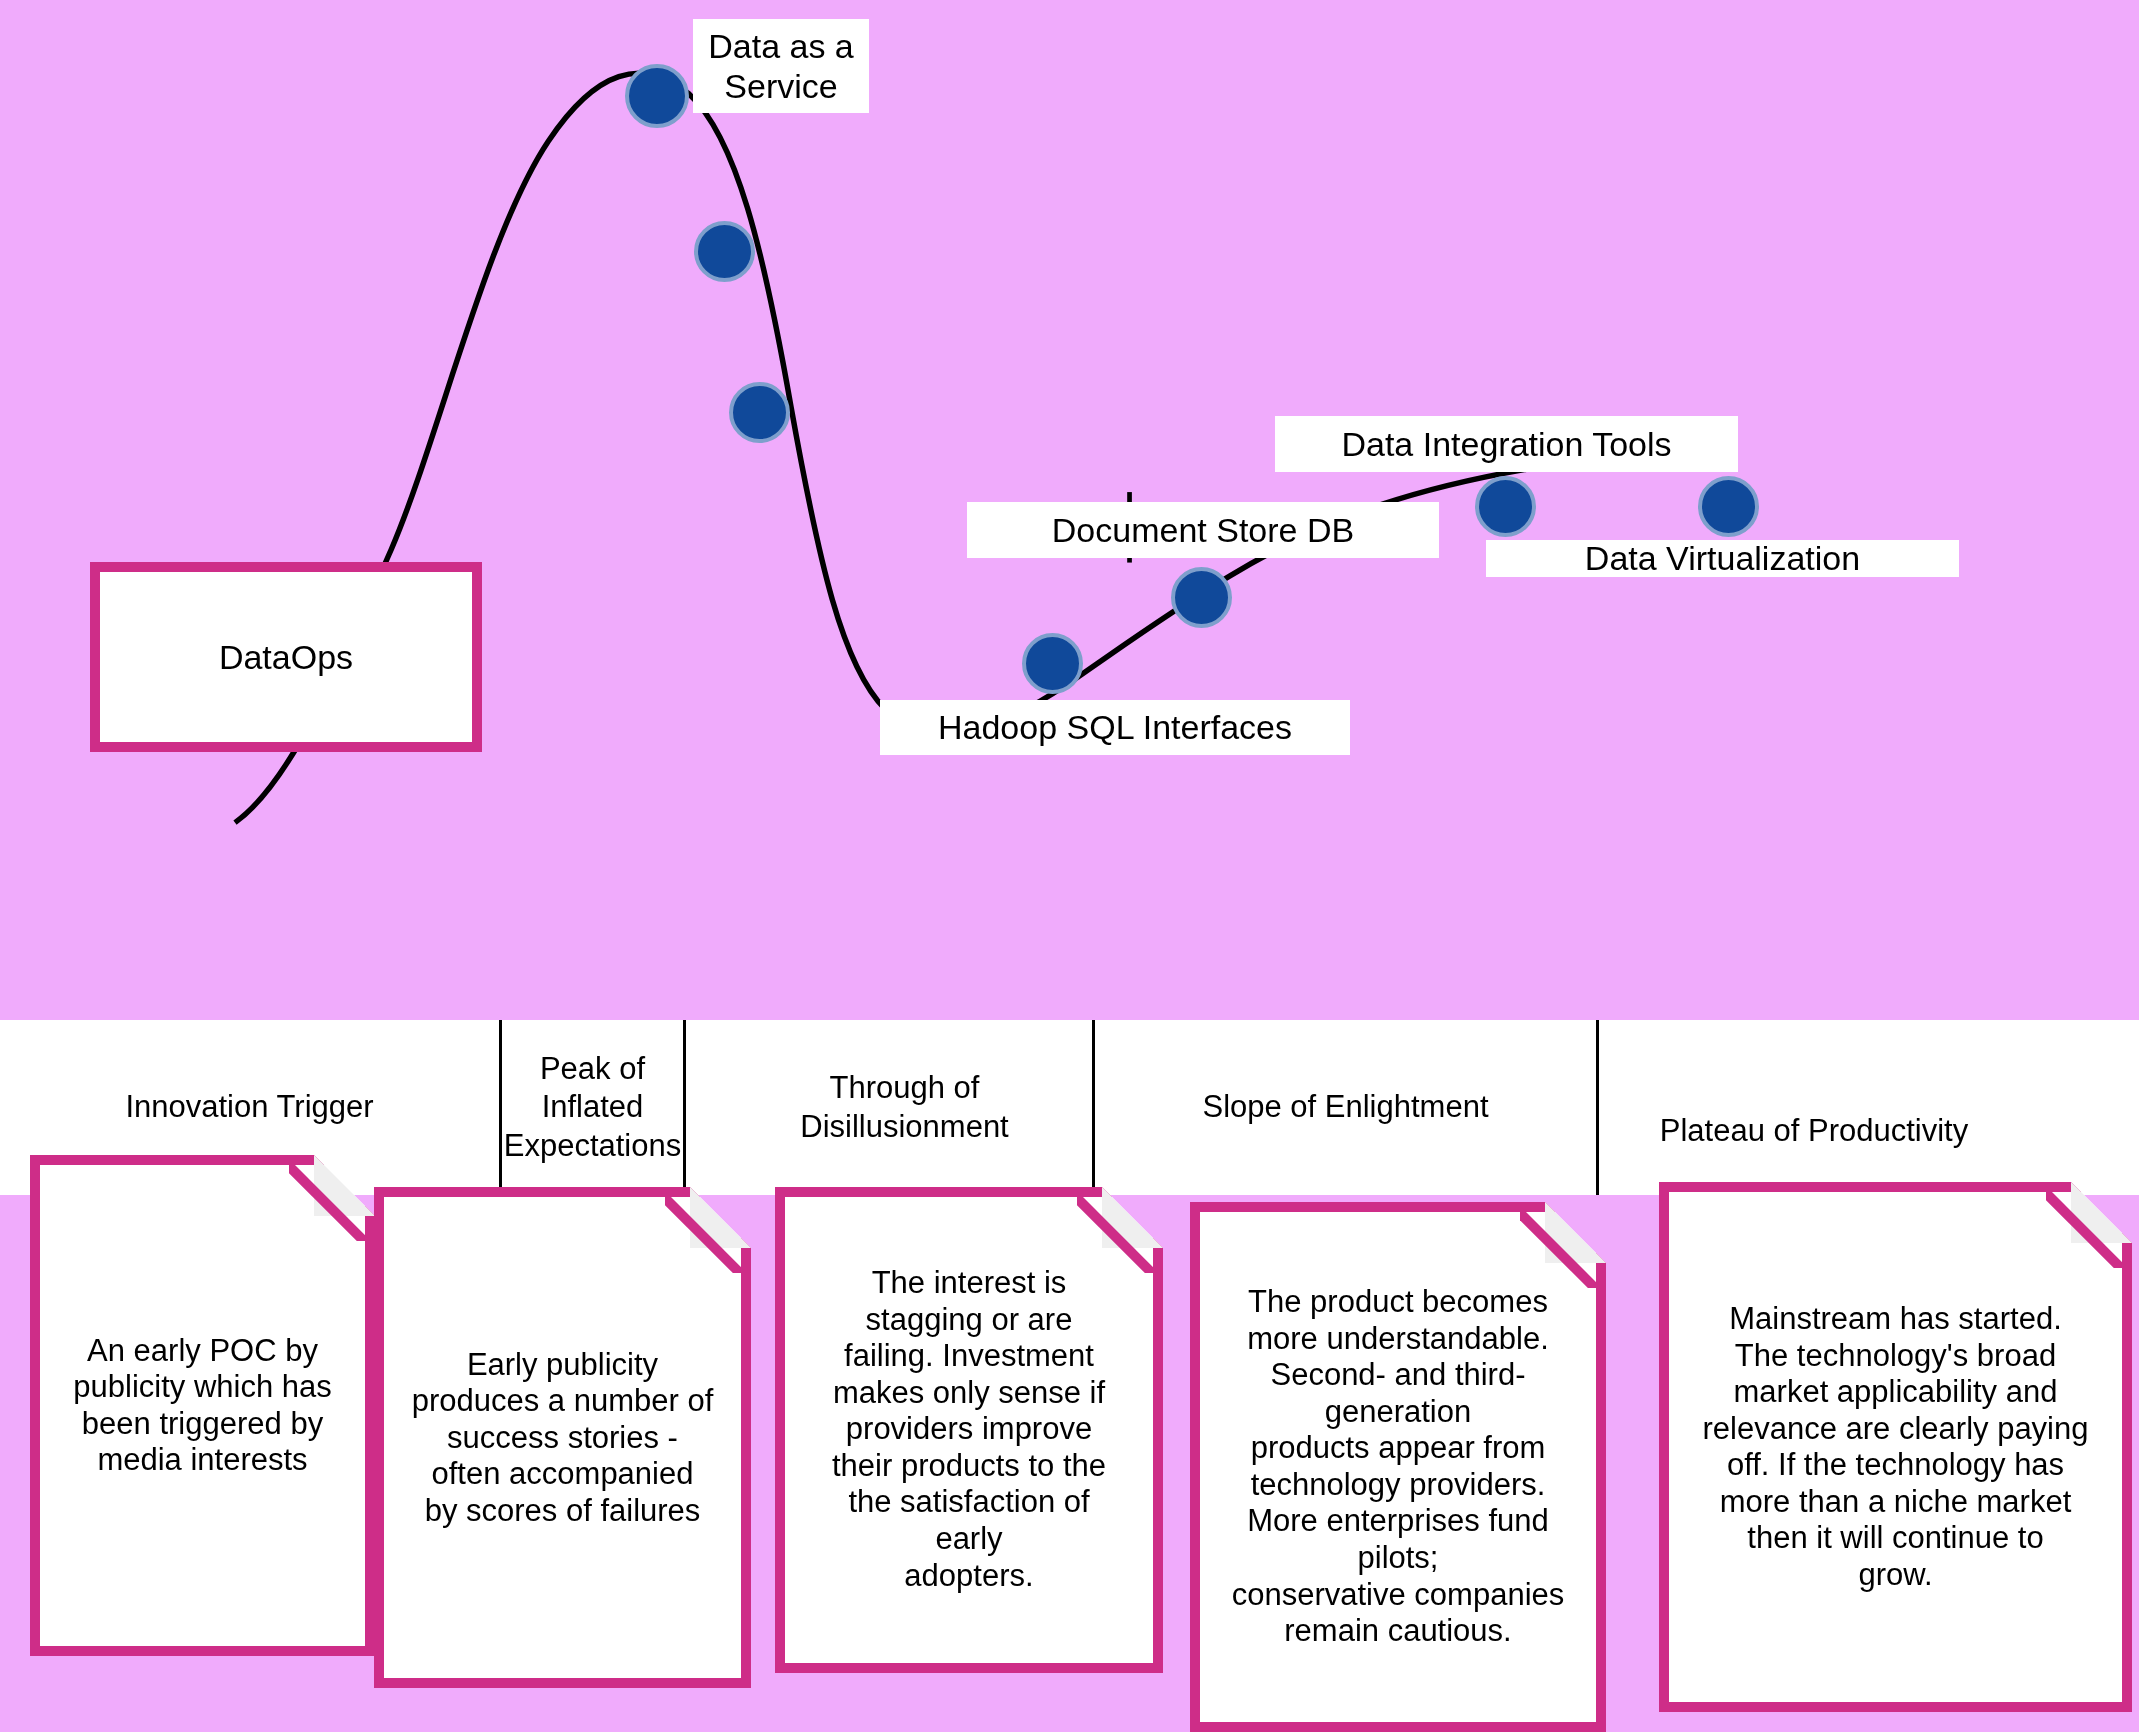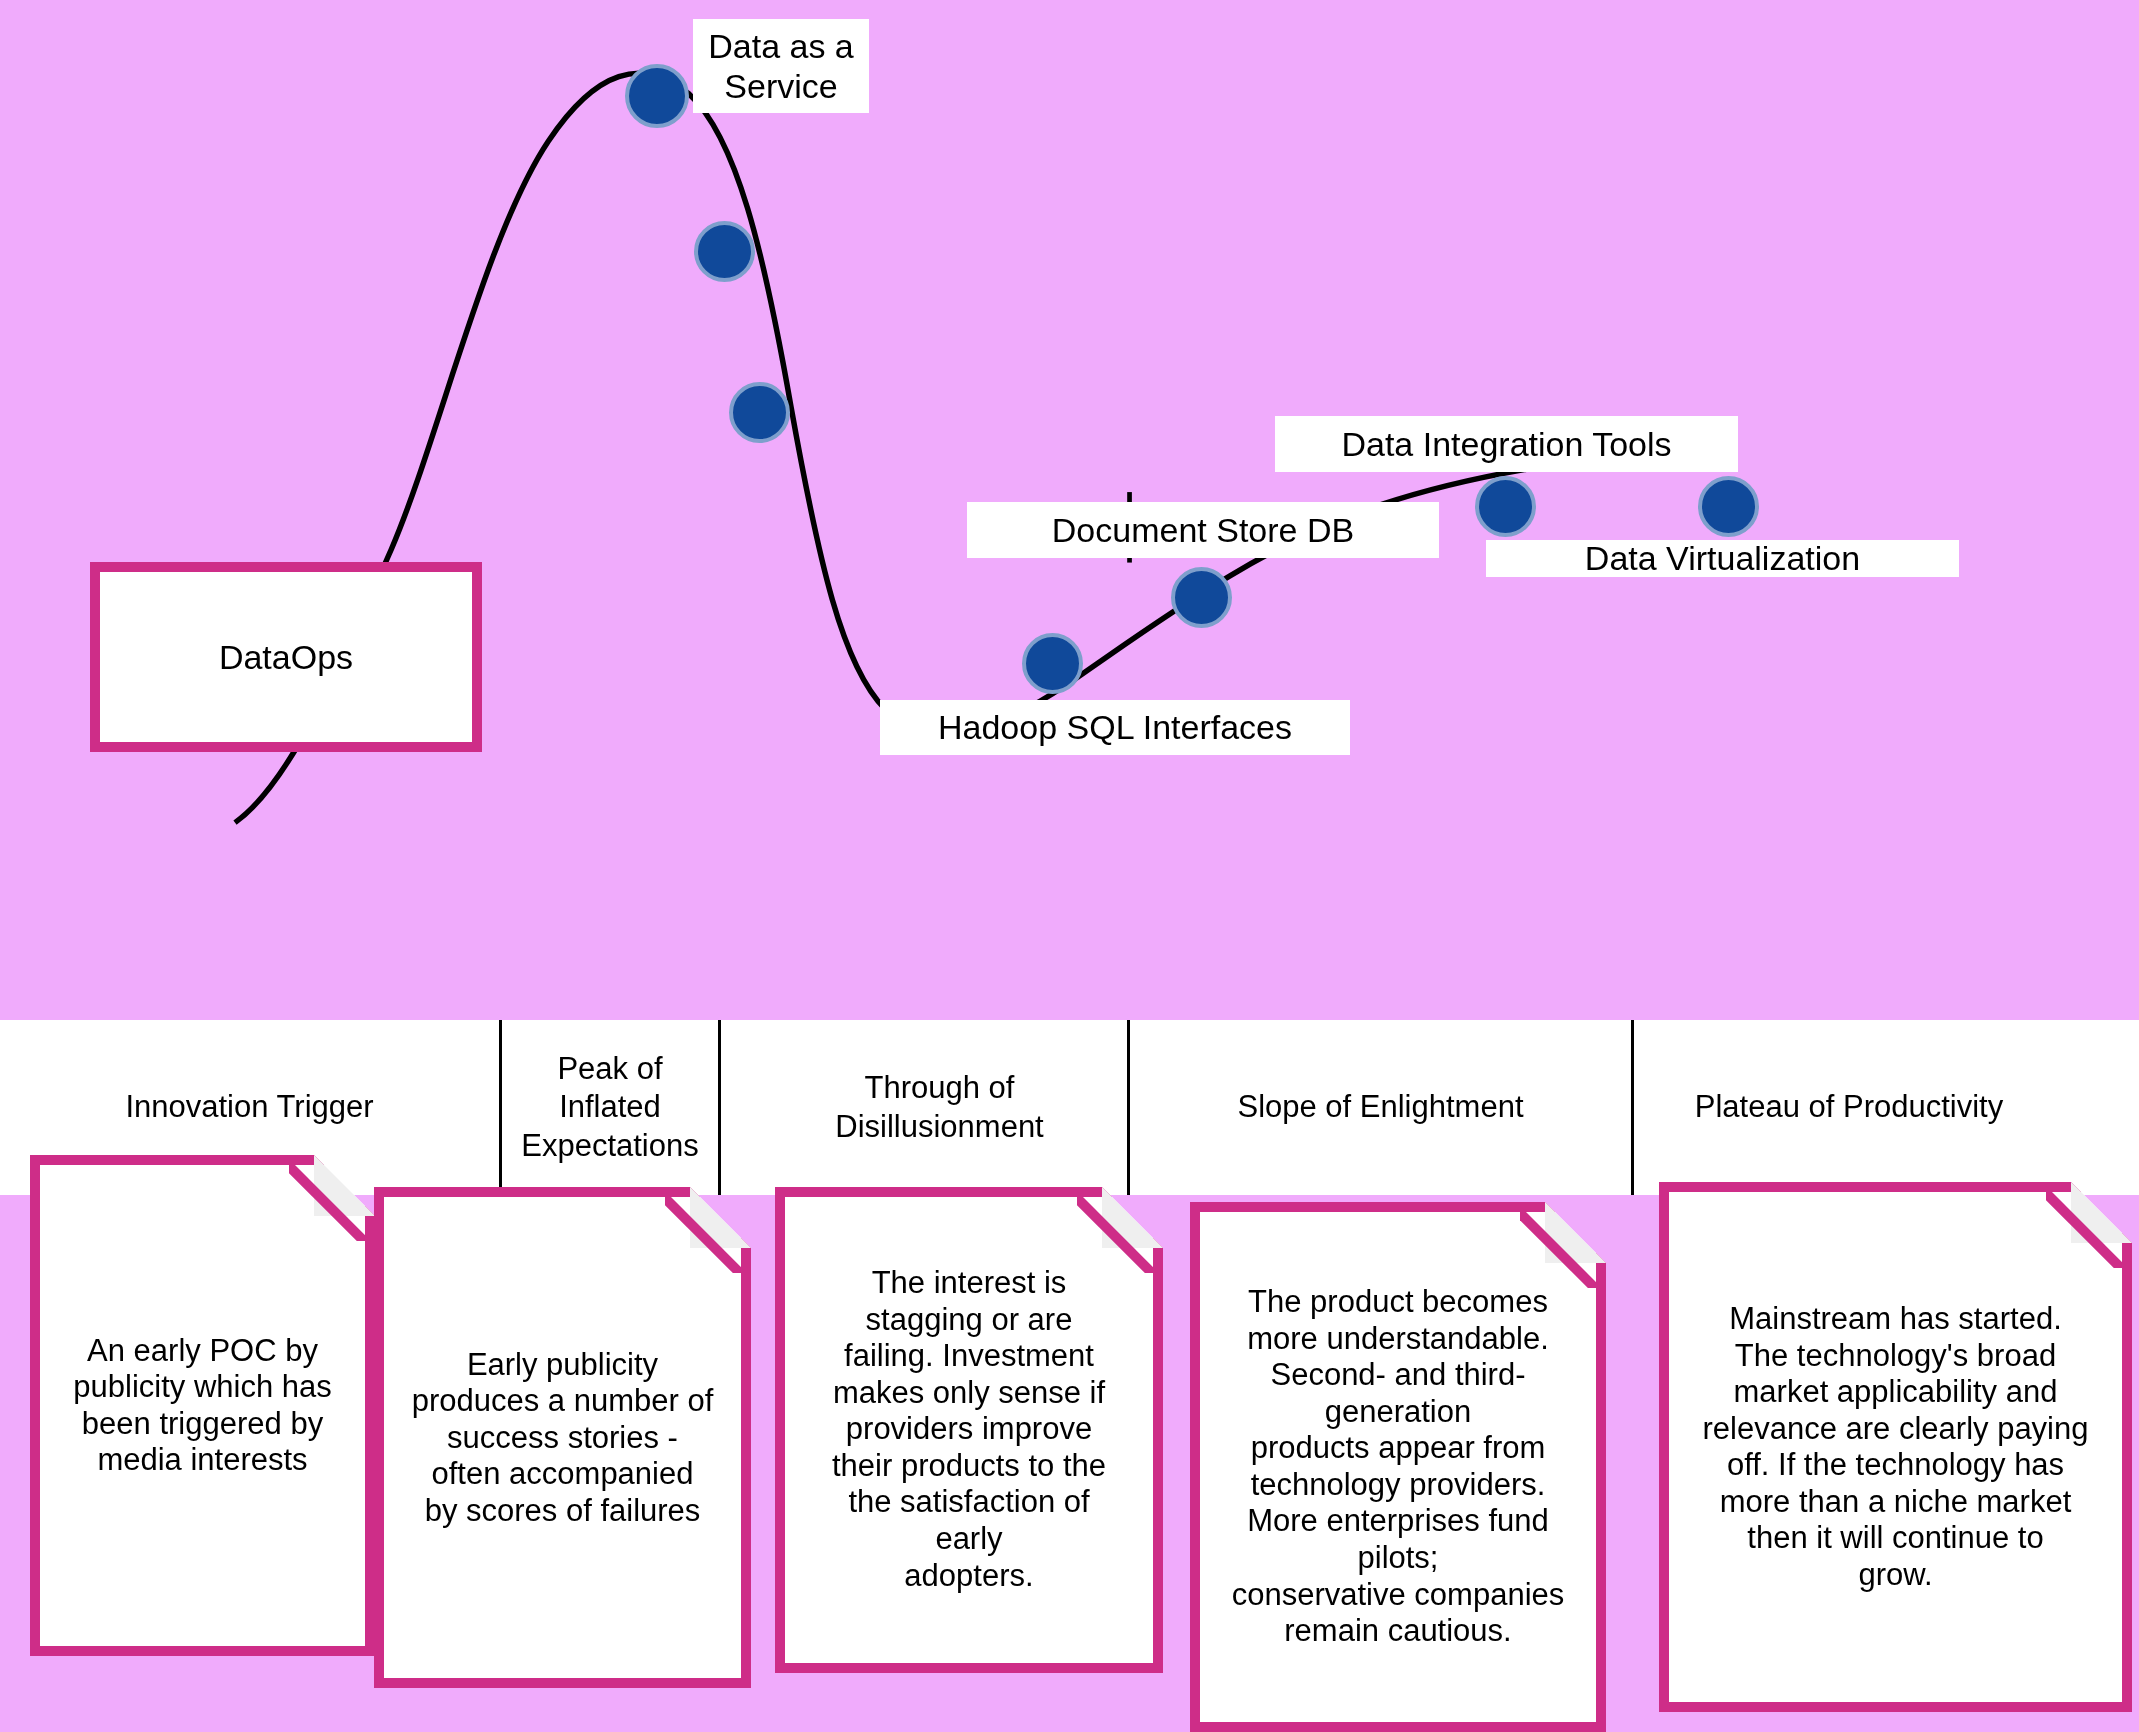--- a/index.html
+++ b/index.html
@@ -157,27 +157,27 @@
   <div class="tech-label" style="left:880px; top:700px; width:470px; height:55px; font-size:34px;">Hadoop SQL Interfaces</div>
 
   <div class="tech-label" style="left:967px; top:502px; width:472px; height:56px; font-size:34px;">Document Store DB</div>
 
   <div class="tech-label" style="left:1275px; top:416px; width:463px; height:56px; font-size:34px;">Data Integration Tools</div>
 
   <div class="tech-label" style="left:1486px; top:540px; width:473px; height:37px; font-size:34px;">Data Virtualization</div>
 
   <div id="phase-bar">
     <div class="phase-cell" style="width:502px;">Innovation Trigger</div>
-    <div class="phase-cell" style="width:219px;text-align:center;">Peak of
+    <div class="phase-cell" style="width:184px;text-align:center;">Peak of
 Inflated
 Expectations</div>
     <div class="phase-cell" style="width:409px;padding-left:31px;">Through of
 Disillusionment</div>
     <div class="phase-cell" style="width:504px;">Slope of Enlightment</div>
-    <div class="phase-cell" style="width:430px;">Plateau of Productivity</div>
+    <div class="phase-cell" style="width:430px;margin-top:24px;">Plateau of Productivity</div>
   </div>
 
   <div class="note" style="left:30px; top:1155px; width:345px; height:501px;">
     <div class="paper"></div>
     <div class="fold"></div>
     <div class="foldline"></div>
     <div class="note-text">An early POC by
 publicity which has
 been triggered by
 media interests</div>

